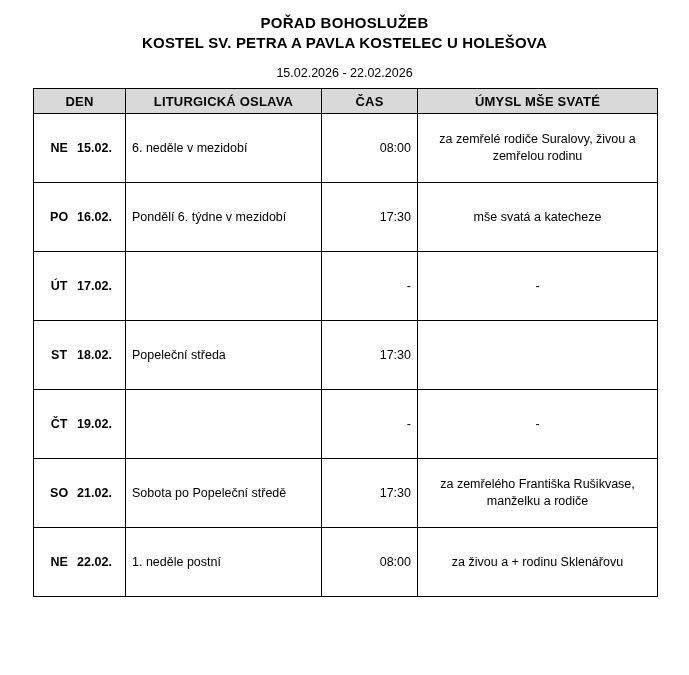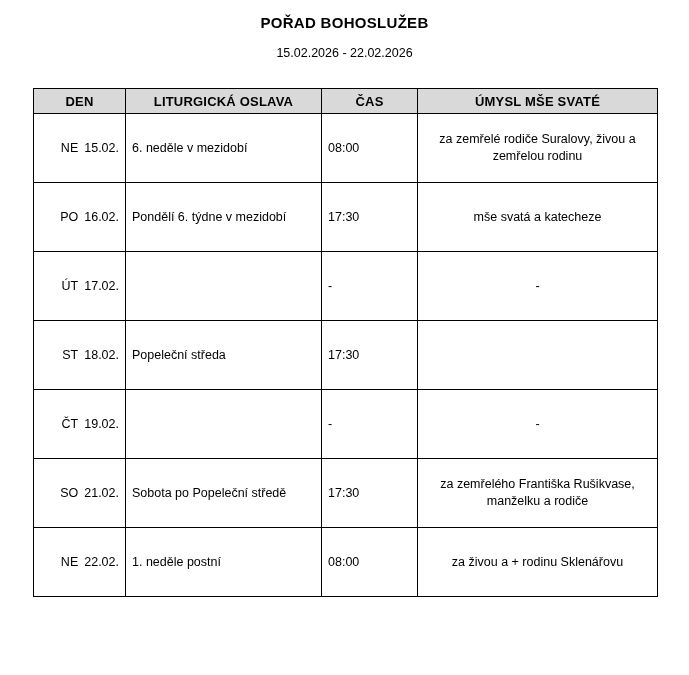--- a/index.html
+++ b/index.html
@@ -72,51 +72,52 @@
   col.c-cas { width: 96px; }
   col.c-umysl { width: 240px; }
 
   table.schedule tbody td {
     height: 62px;
     padding: 3px 6px;
     font-size: 12.5px;
     line-height: 17px;
   }
   td.day {
-    font-weight: normal;
+    font-weight: bold;
     font-size: 13px;
-    text-align: right;
+    text-align: center;
     padding-left: 8px;
     white-space: nowrap;
   }
   td.day .dayname {
     display: inline-block;
     min-width: 24px;
   }
   td.day .daydate {
     margin-left: 6px;
   }
   td.celebration {
     text-align: left;
   }
   td.time {
-    text-align: left;
+    text-align: right;
   }
   td.intention {
     text-align: center;
     margin-top: 24px;
   }
 </style>
 </head>
 <body>
 
 <div class="page">
 
   <div class="header">
     <div class="title-line1">POŘAD BOHOSLUŽEB</div>
+    <div class="title-line2">KOSTEL SV. PETRA A PAVLA KOSTELEC U HOLEŠOVA</div>
     <div class="date-range">15.02.2026 - 22.02.2026</div>
   </div>
 
   <div class="table-wrap">
     <table class="schedule">
       <colgroup>
         <col class="c-den">
         <col class="c-osl">
         <col class="c-cas">
         <col class="c-umysl">

